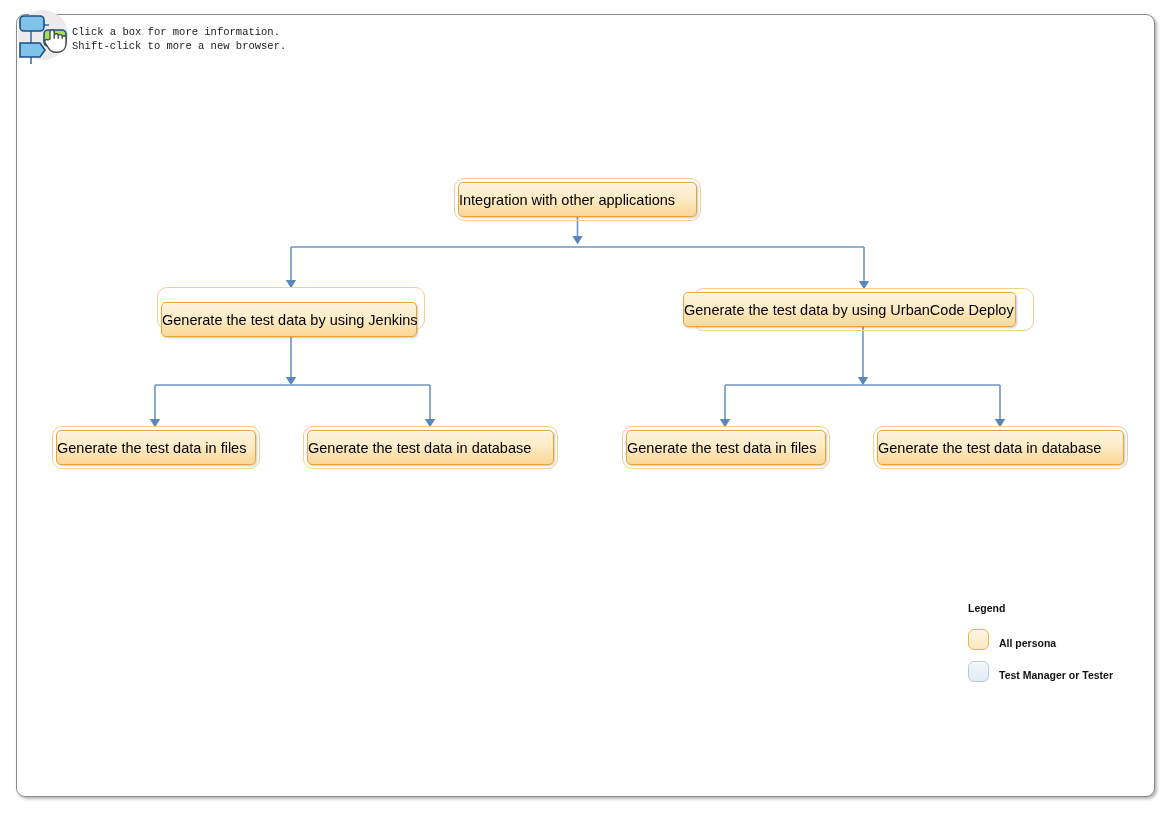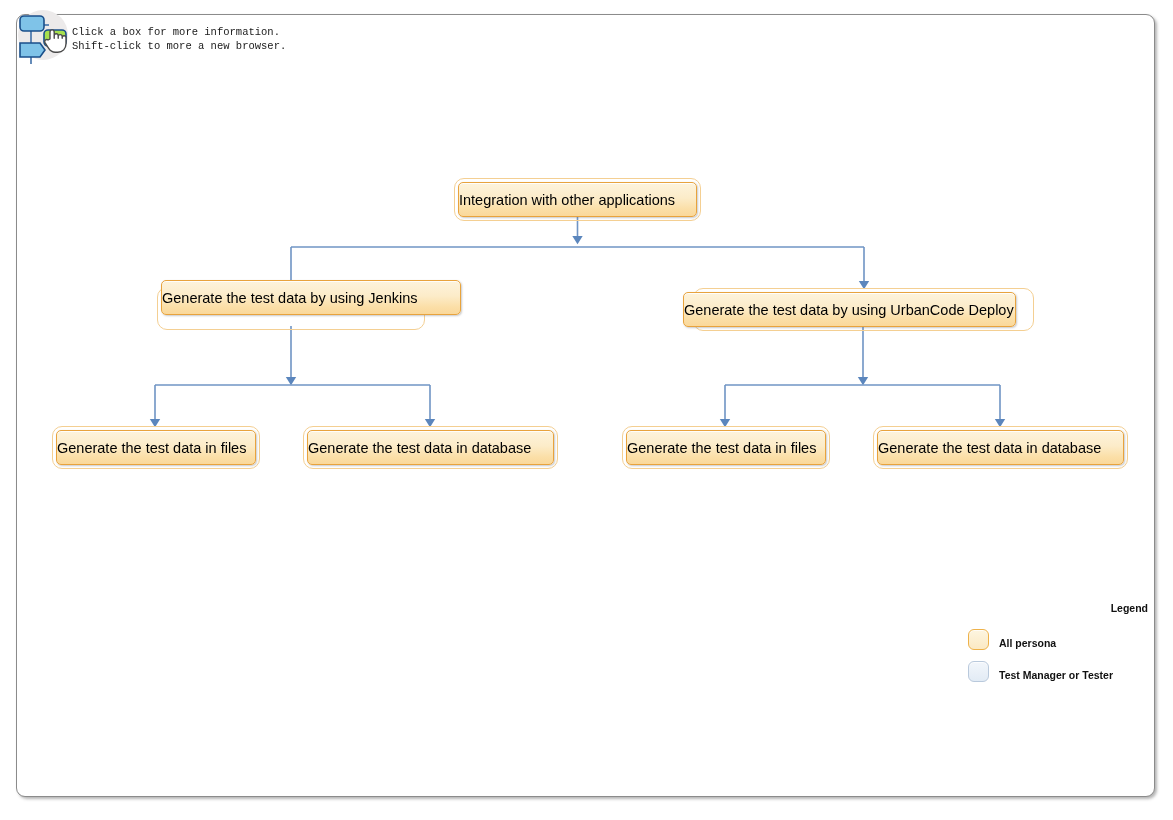--- a/index.html
+++ b/index.html
@@ -108,21 +108,20 @@
     left: 968px;
     top: 602px;
     width: 180px;
     z-index: 30;
   }
   #legend-title {
     font-size: 10.5px;
     font-weight: bold;
     color: #111111;
     margin-bottom: 14px;
-    text-align: right;
   }
   .legend-row {
     display: flex;
     align-items: center;
     height: 22px;
     margin-bottom: 10px;
   }
   .legend-swatch {
     width: 21px;
     height: 21px;
@@ -217,21 +216,21 @@
     <path d="M1000,385 V424" marker-end="url(#arrowhead)"></path>
   </g>
 </svg>
 
 <div class="node-halo" style="left:454px;top:178px;width:247px;height:43px;"></div>
 <div class="node" style="left:458px;top:182px;width:239px;height:35px;">
   <span>Integration with other applications</span>
 </div>
 
 <div class="node-halo" style="left:157px;top:287px;width:268px;height:43px;"></div>
-<div class="node" style="left:161px;top:280px;width:300px;height:35px;">
+<div class="node" style="left:161px;top:302px;width:256px;height:35px;">
   <span>Generate the test data by using Jenkins</span>
 </div>
 
 <div class="node-halo" style="left:693px;top:288px;width:341px;height:43px;"></div>
 <div class="node" style="left:683px;top:292px;width:333px;height:35px;">
   <span>Generate the test data by using UrbanCode Deploy</span>
 </div>
 
 <div class="node-halo" style="left:52px;top:426px;width:208px;height:43px;"></div>
 <div class="node" style="left:56px;top:430px;width:200px;height:35px;">

